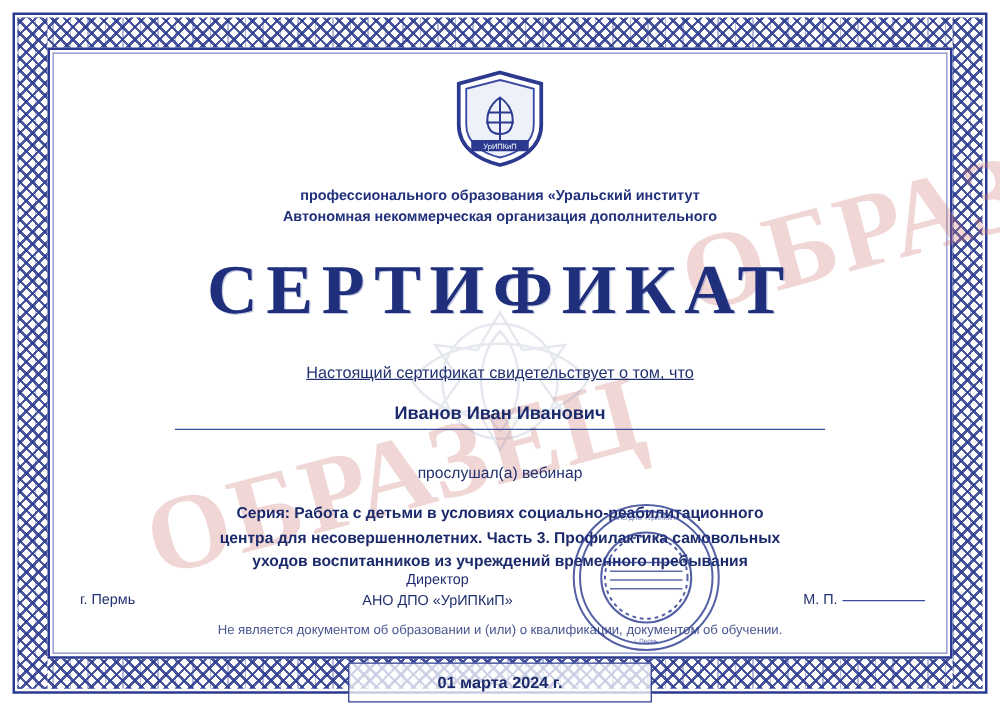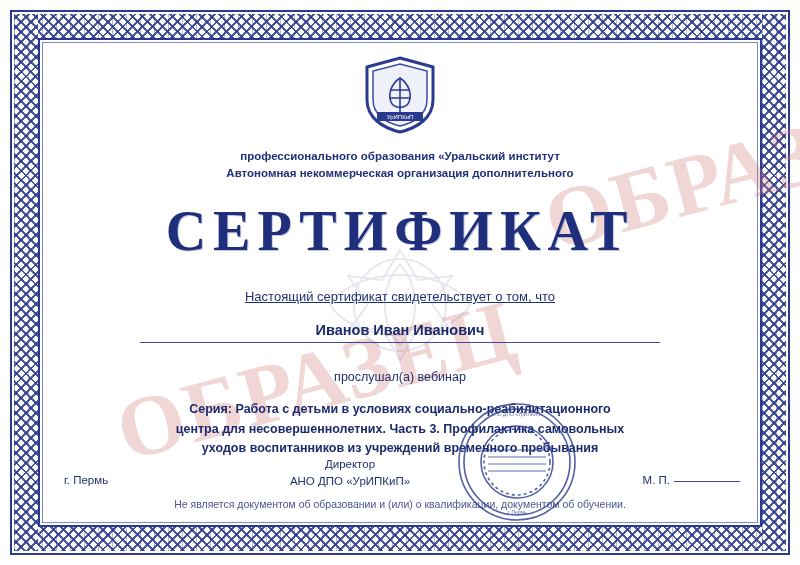--- a/index.html
+++ b/index.html
@@ -278,20 +278,21 @@
         <div>Директор</div>
         <div>АНО ДПО «УрИПКиП»</div>
       </div>
       <div class="mp">
         <span>М. П.</span><span class="mp-rule"></span>
       </div>
     </div>
 
     <div class="disclaimer">Не является документом об образовании и (или) о квалификации, документом об обучении.</div>
 
+    <div class="date-box">01 марта 2024 г.</div>
   </div>
 
   <svg class="stamp" viewBox="0 0 125 125">
     <g fill="none" stroke="#2b3a8f" stroke-width="1.6" opacity="0.85">
       <circle cx="62" cy="62" r="58"></circle>
       <circle cx="62" cy="62" r="53"></circle>
       <circle cx="62" cy="62" r="36"></circle>
       <circle cx="62" cy="62" r="33" stroke-dasharray="3 3"></circle>
     </g>
     <g stroke="#2b3a8f" stroke-width="1.1" opacity="0.8">

